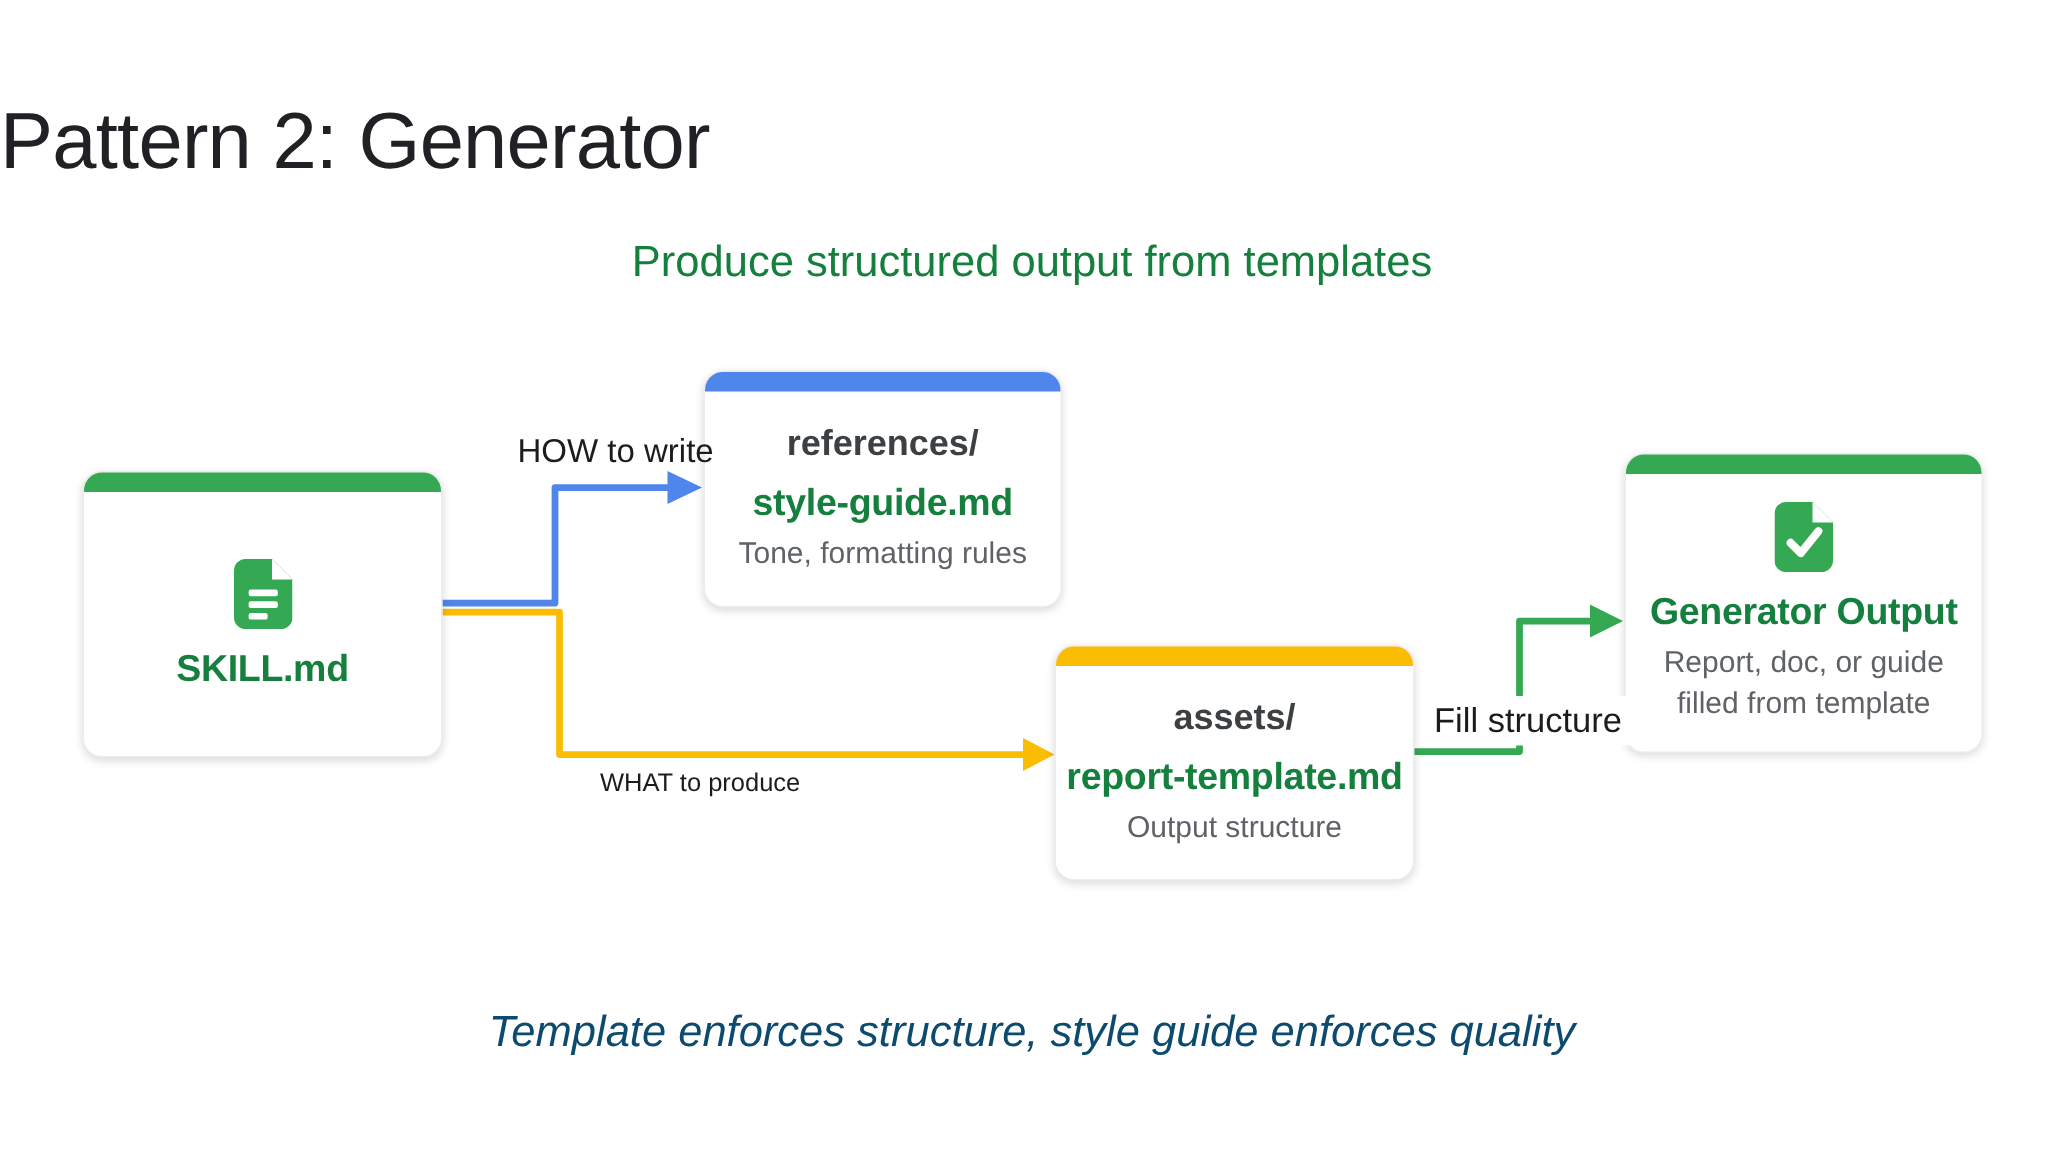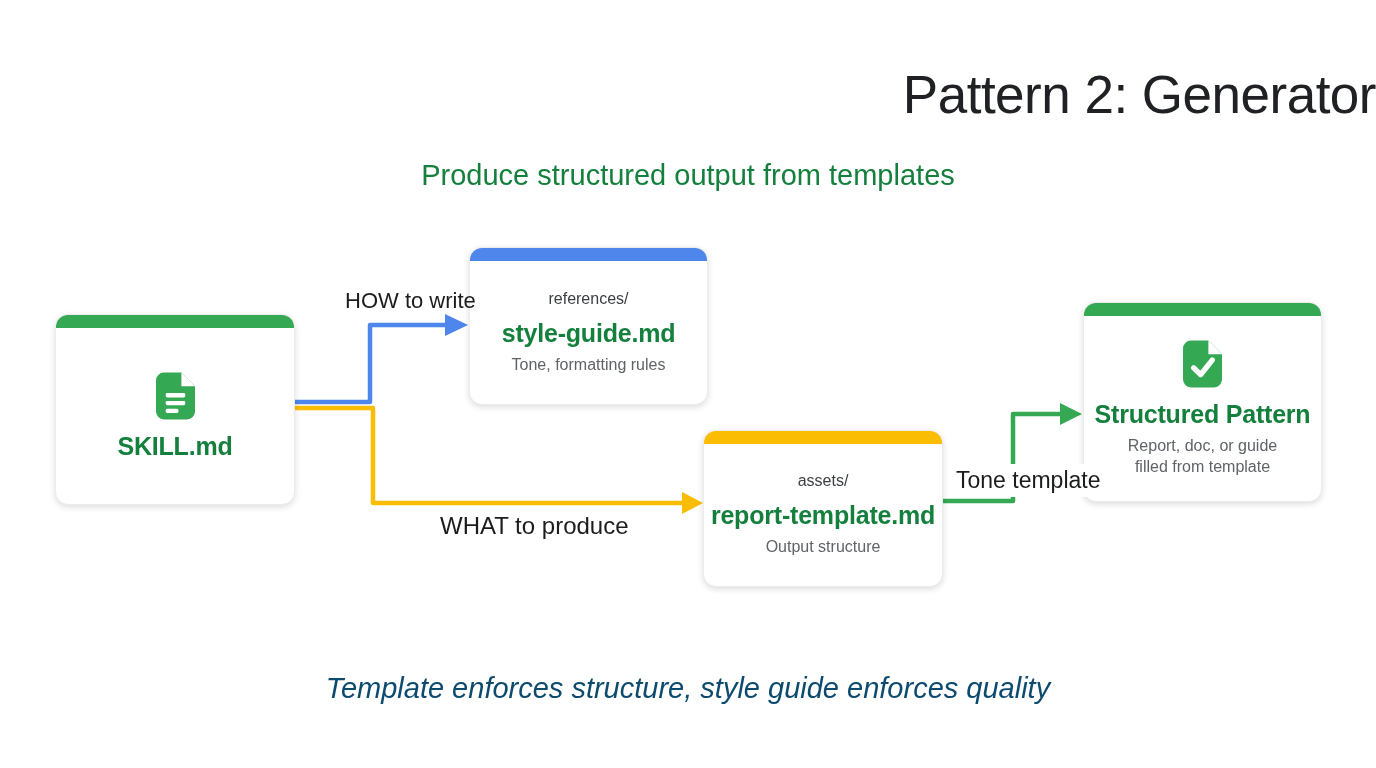--- a/index.html
+++ b/index.html
@@ -11,21 +11,21 @@
     background: #ffffff;
     font-family: "Liberation Sans", sans-serif;
     overflow: hidden;
     color: #202124;
   }
 
   
   .slide-title {
     position: absolute;
     top: 64px; left: 0; width: 100%;
-    text-align: right;
+    text-align: left;
     font-size: 53px;
     font-weight: 500;
     letter-spacing: -0.5px;
     color: #202124;
   }
   .slide-subtitle {
     position: absolute;
     top: 159px; left: 0; width: 100%;
     text-align: center;
     font-size: 29px;
@@ -61,21 +61,21 @@
 
   .arrow-label {
     position: absolute;
     font-size: 22px;
     font-weight: 400;
     color: #1b1c1e;
     white-space: nowrap;
     z-index: 3;
   }
   .label-how  { left: 313px; top: 288px; margin-left: 32px; }
-  .label-what { left: 440px; top: 512px; font-size: 24px; }
+  .label-what { left: 400px; top: 512px; font-size: 17px; }
   .label-fill { left: 950px; top: 464px; font-size: 23px; background: #ffffff; padding: 3px 6px; }
 
   
   .card {
     position: absolute;
     background: #ffffff;
     border: 1px solid #ececec;
     border-radius: 13px;
     box-shadow: 0 2px 6px rgba(0,0,0,0.14);
     display: flex;
@@ -100,28 +100,28 @@
 
   .card-icon { line-height: 0; margin-bottom: 12px; }
 
   .card-title {
     font-size: 25px;
     font-weight: 700;
     letter-spacing: -0.2px;
     color: #15803d;
   }
   .card-folder {
-    font-size: 16px;
-    font-weight: 400;
+    font-size: 24px;
+    font-weight: 700;
     color: #3c4043;
     margin-bottom: 11px;
     text-align: right;
   }
   .card-desc {
-    font-size: 16px;
+    font-size: 20px;
     font-weight: 400;
     color: #5f6368;
     line-height: 1.33;
     white-space: pre-line;
     margin-top: 6px;
   }
 </style>
 </head>
 <body>
 
@@ -136,21 +136,21 @@
 
     <path d="M295 408 L373 408 L373 503 L684 503" stroke="#FBBC04"></path>
     <polygon points="682,492 682,514 703,503" fill="#FBBC04"></polygon>
 
     <path d="M941 501 L1013 501 L1013 414 L1062 414" stroke="#34A853"></path>
     <polygon points="1060,403 1060,425 1082,414" fill="#34A853"></polygon>
   </svg>
 
   <div class="arrow-label label-how">HOW to write</div>
   <div class="arrow-label label-what">WHAT to produce</div>
-  <div class="arrow-label label-fill">Tone template</div>
+  <div class="arrow-label label-fill">Fill structure</div>
 
   <section class="card card-skill">
     <div class="accent-bar" style="background-color: rgb(52, 168, 83);"></div>
     <div class="card-icon">
       <svg width="39" height="48" viewBox="0 0 40 48">
         <path d="M8 0 H26 L40 14 V40 a8 8 0 0 1 -8 8 H8 a8 8 0 0 1 -8 -8 V8 a8 8 0 0 1 8 -8 Z" fill="#34A853"></path>
         <path fill="#ffffff" d="M26 0 L40 14 H26 Z"></path>
         <rect x="10" y="21" width="20" height="4.5" rx="1.5" fill="#ffffff"></rect>
         <rect x="10" y="29" width="20" height="4.5" rx="1.5" fill="#ffffff"></rect>
         <rect x="10" y="37" width="13" height="4.5" rx="1.5" fill="#ffffff"></rect>
@@ -175,20 +175,20 @@
 
   <section class="card card-output">
     <div class="accent-bar" style="background-color: rgb(52, 168, 83);"></div>
     <div class="card-icon">
       <svg width="39" height="48" viewBox="0 0 40 48">
         <path d="M8 0 H26 L40 14 V40 a8 8 0 0 1 -8 8 H8 a8 8 0 0 1 -8 -8 V8 a8 8 0 0 1 8 -8 Z" fill="#34A853"></path>
         <path fill="#ffffff" d="M26 0 L40 14 H26 Z"></path>
         <path fill="none" stroke="#ffffff" stroke-width="5.5" stroke-linecap="round" stroke-linejoin="round" d="M11 28 L18 35 L30 20"></path>
       </svg>
     </div>
-    <h2 class="card-title">Structured Pattern</h2>
+    <h2 class="card-title">Generator Output</h2>
     <p class="card-desc">Report, doc, or guide
 filled from template</p>
   </section>
 
   <p class="slide-footer">Template enforces structure, style guide enforces quality</p>
 
 </div>
 
 </body></html>

